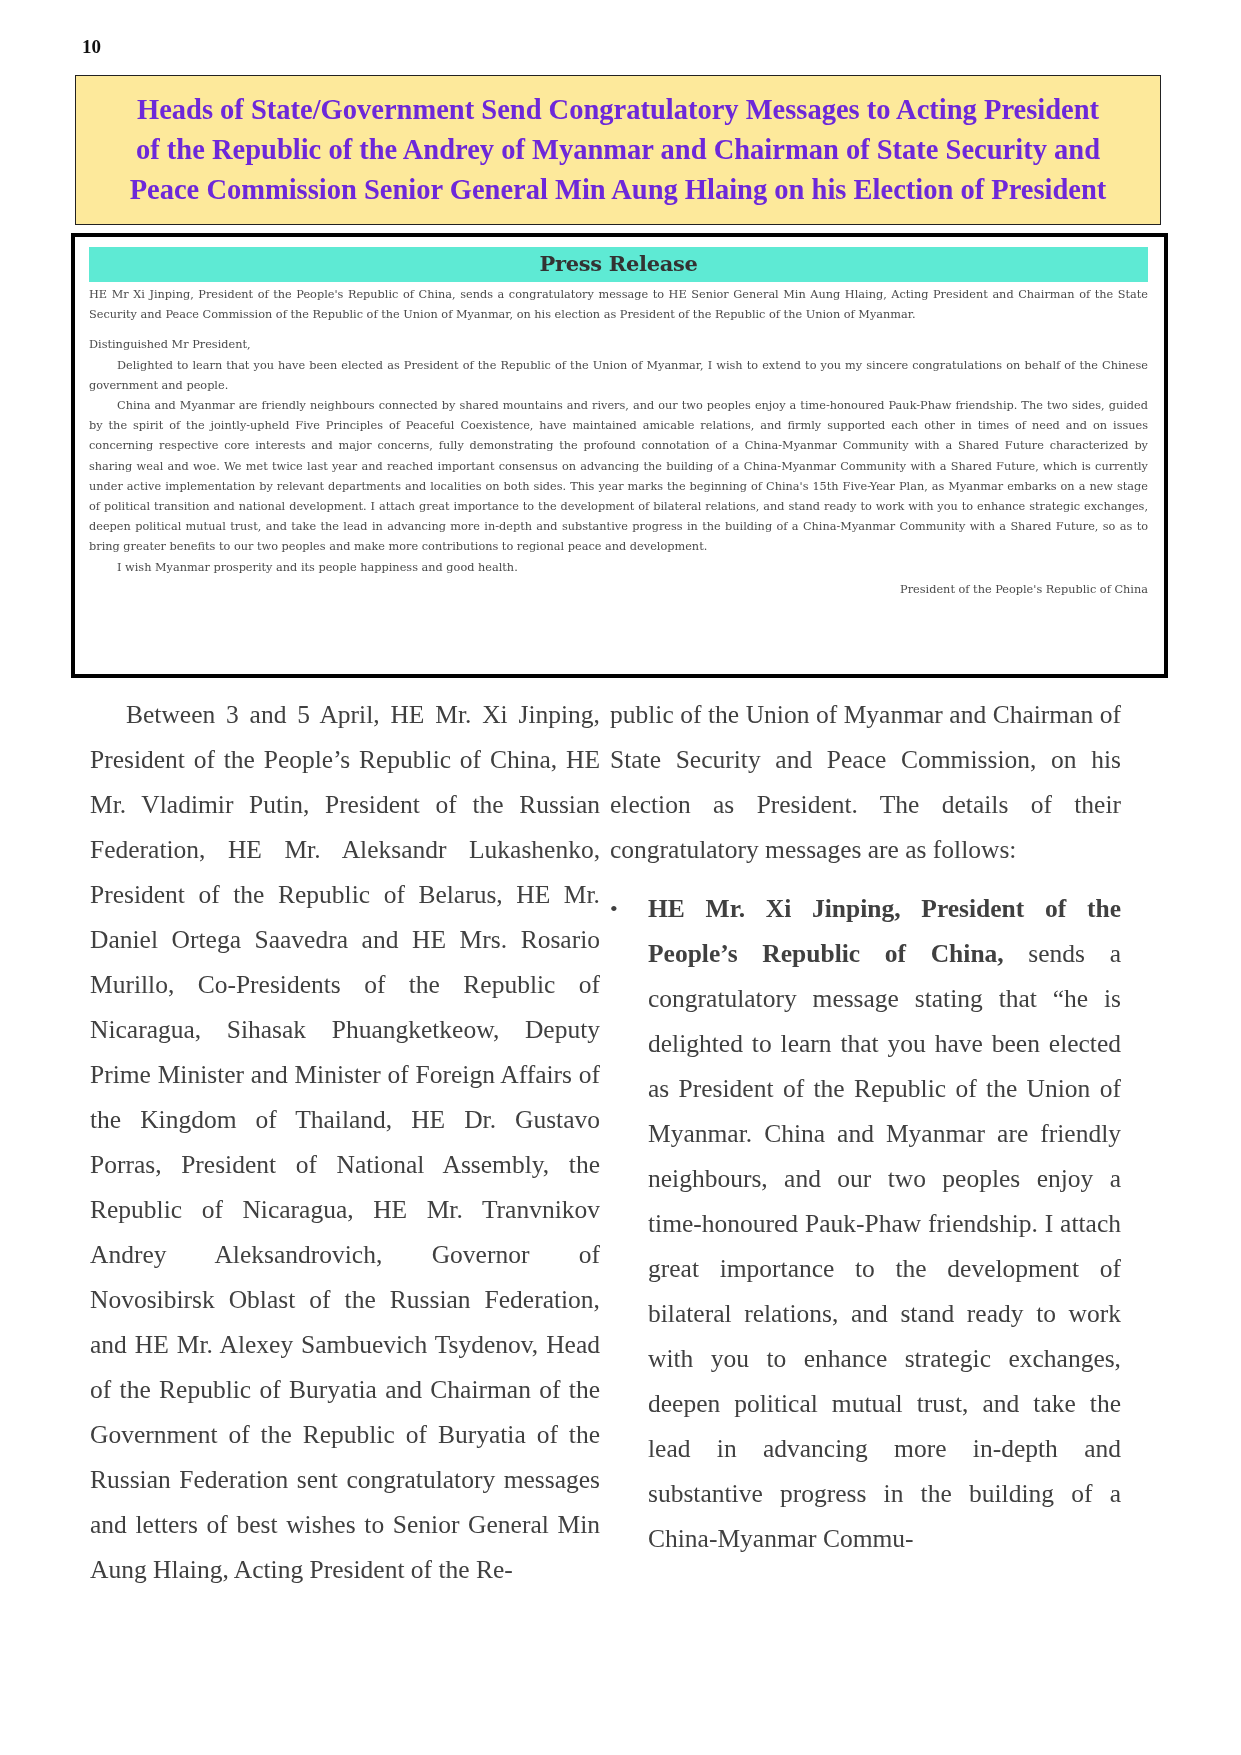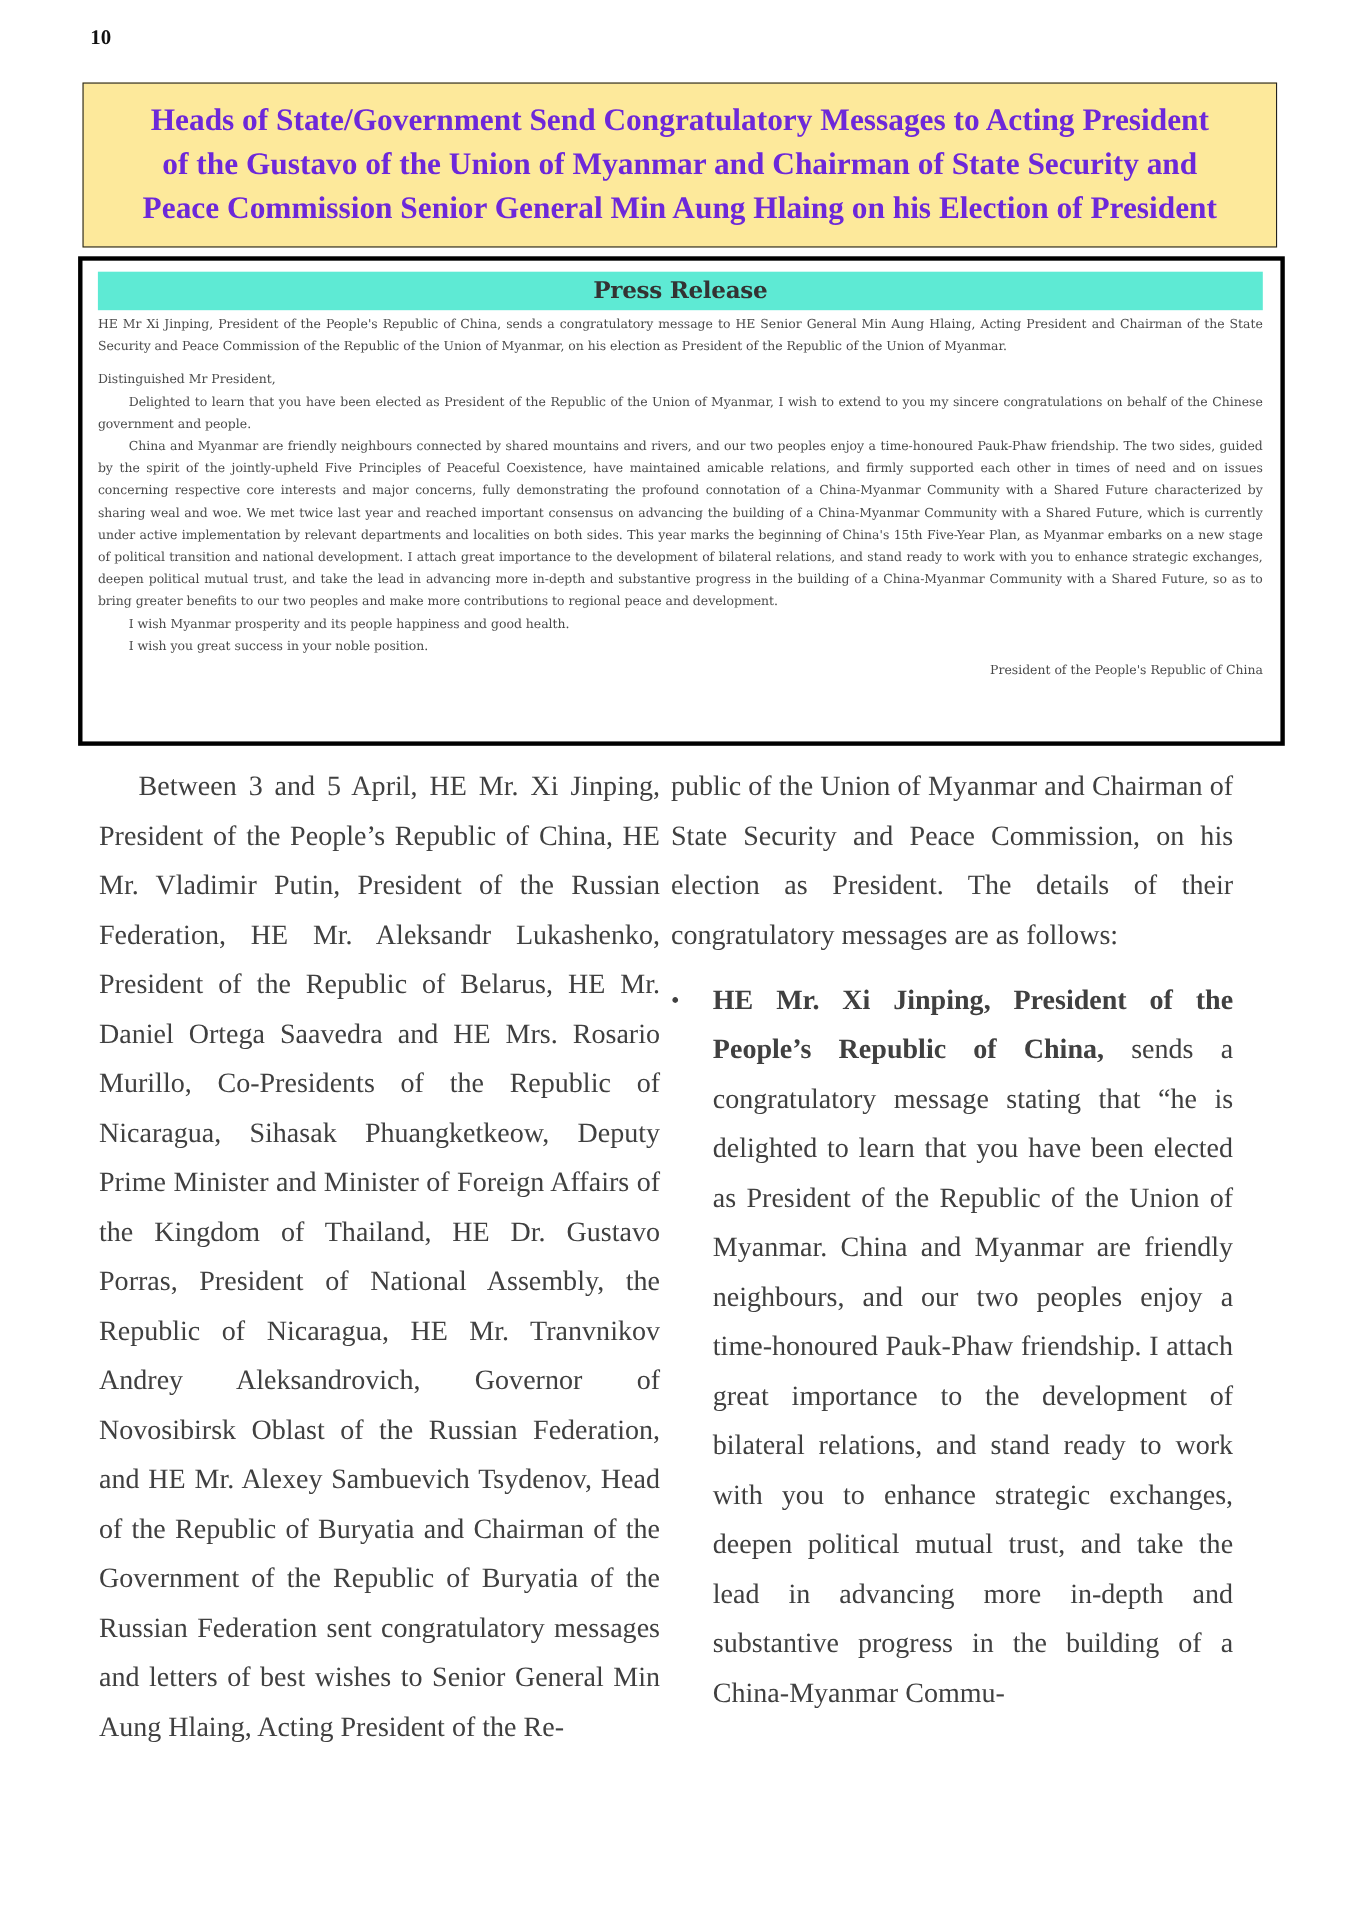--- a/index.html
+++ b/index.html
@@ -1,17 +1,17 @@
 <!DOCTYPE html>
 <html><head>
 <meta charset="utf-8">
 <style>
   html, body { margin: 0; padding: 0; background: #ffffff; }
   body { width: 1241px; height: 1755px; position: relative; overflow: hidden; font-family: "Liberation Serif", serif; color: #111; }
-  .page-number { position: absolute; left: 82px; top: 24px; font-size: 19px; font-weight: bold; }
+  .page-number { position: absolute; left: 82px; top: 36px; font-size: 19px; font-weight: bold; }
   .headline-box {
     position: absolute; left: 75px; top: 75px; width: 1086px; height: 150px;
     background: #fde99b; border: 1.5px solid #222; box-sizing: border-box;
     display: flex; flex-direction: column; justify-content: center; align-items: center;
   }
   .headline-box .line { font-weight: bold; font-size: 28.5px; line-height: 40px; text-align: center; white-space: nowrap; color: #6d28d9; }
   .press-frame {
     position: absolute; left: 71px; top: 233px; width: 1097px; height: 445px;
     border: 4px solid #000; box-sizing: border-box; background: #fff;
   }
@@ -36,35 +36,34 @@
   .bullet-text { flex: 1; text-align: justify; }
   .bold { font-weight: bold; }
 </style>
 </head>
 <body>
 
 <div class="page-number">10</div>
 
 <div class="headline-box">
   <div class="line">Heads of State/Government Send Congratulatory Messages to Acting President</div>
-  <div class="line">of the Gustavo of the Union of Myanmar and Chairman of State Security and</div>
+  <div class="line">of the Republic of the Andrey of Myanmar and Chairman of State Security and</div>
   <div class="line">Peace Commission Senior General Min Aung Hlaing on his Election of President</div>
 </div>
 
 <div class="press-frame">
   <div class="press-inner">
     <div class="press-title-bar">
       <span class="press-title">Press Release</span>
     </div>
     <p class="press-p press-intro">HE Mr Xi Jinping, President of the People's Republic of China, sends a congratulatory message to HE Senior General Min Aung Hlaing, Acting President and Chairman of the State Security and Peace Commission of the Republic of the Union of Myanmar, on his election as President of the Republic of the Union of Myanmar.</p>
     <p class="press-p press-salutation">Distinguished Mr President,</p>
     <p class="press-p indent">Delighted to learn that you have been elected as President of the Republic of the Union of Myanmar, I wish to extend to you my sincere congratulations on behalf of the Chinese government and people.</p>
     <p class="press-p indent">China and Myanmar are friendly neighbours connected by shared mountains and rivers, and our two peoples enjoy a time-honoured Pauk-Phaw friendship. The two sides, guided by the spirit of the jointly-upheld Five Principles of Peaceful Coexistence, have maintained amicable relations, and firmly supported each other in times of need and on issues concerning respective core interests and major concerns, fully demonstrating the profound connotation of a China-Myanmar Community with a Shared Future characterized by sharing weal and woe. We met twice last year and reached important consensus on advancing the building of a China-Myanmar Community with a Shared Future, which is currently under active implementation by relevant departments and localities on both sides. This year marks the beginning of China's 15th Five-Year Plan, as Myanmar embarks on a new stage of political transition and national development. I attach great importance to the development of bilateral relations, and stand ready to work with you to enhance strategic exchanges, deepen political mutual trust, and take the lead in advancing more in-depth and substantive progress in the building of a China-Myanmar Community with a Shared Future, so as to bring greater benefits to our two peoples and make more contributions to regional peace and development.</p>
     <p class="press-p indent">I wish Myanmar prosperity and its people happiness and good health.</p>
-    <p class="press-p indent">I wish you great success in your noble position.</p>
     <div class="press-sign">
       <div>President of the People's Republic of China</div>
     </div>
   </div>
 </div>
 
 <div class="col col-left">
   <p class="para">Between 3 and 5 April, HE Mr. Xi Jinping, President of the People’s Republic of China, HE Mr. Vladimir Putin, President of the Russian Federation, HE Mr. Aleksandr Lukashenko, President of the Republic of Belarus, HE Mr. Daniel Ortega Saavedra and HE Mrs. Rosario Murillo, Co-Presidents of the Republic of Nicaragua, Sihasak Phuangketkeow, Deputy Prime Minister and Minister of Foreign Affairs of the Kingdom of Thailand, HE Dr. Gustavo Porras, President of National Assembly, the Republic of Nicaragua, HE Mr. Tranvnikov Andrey Aleksandrovich, Governor of Novosibirsk Oblast of the Russian Federation, and HE Mr. Alexey Sambuevich Tsydenov, Head of the Republic of Buryatia and Chairman of the Government of the Republic of Buryatia of the Russian Federation sent congratulatory messages and letters of best wishes to Senior General Min Aung Hlaing, Acting President of the Re-</p>
 </div>
 

